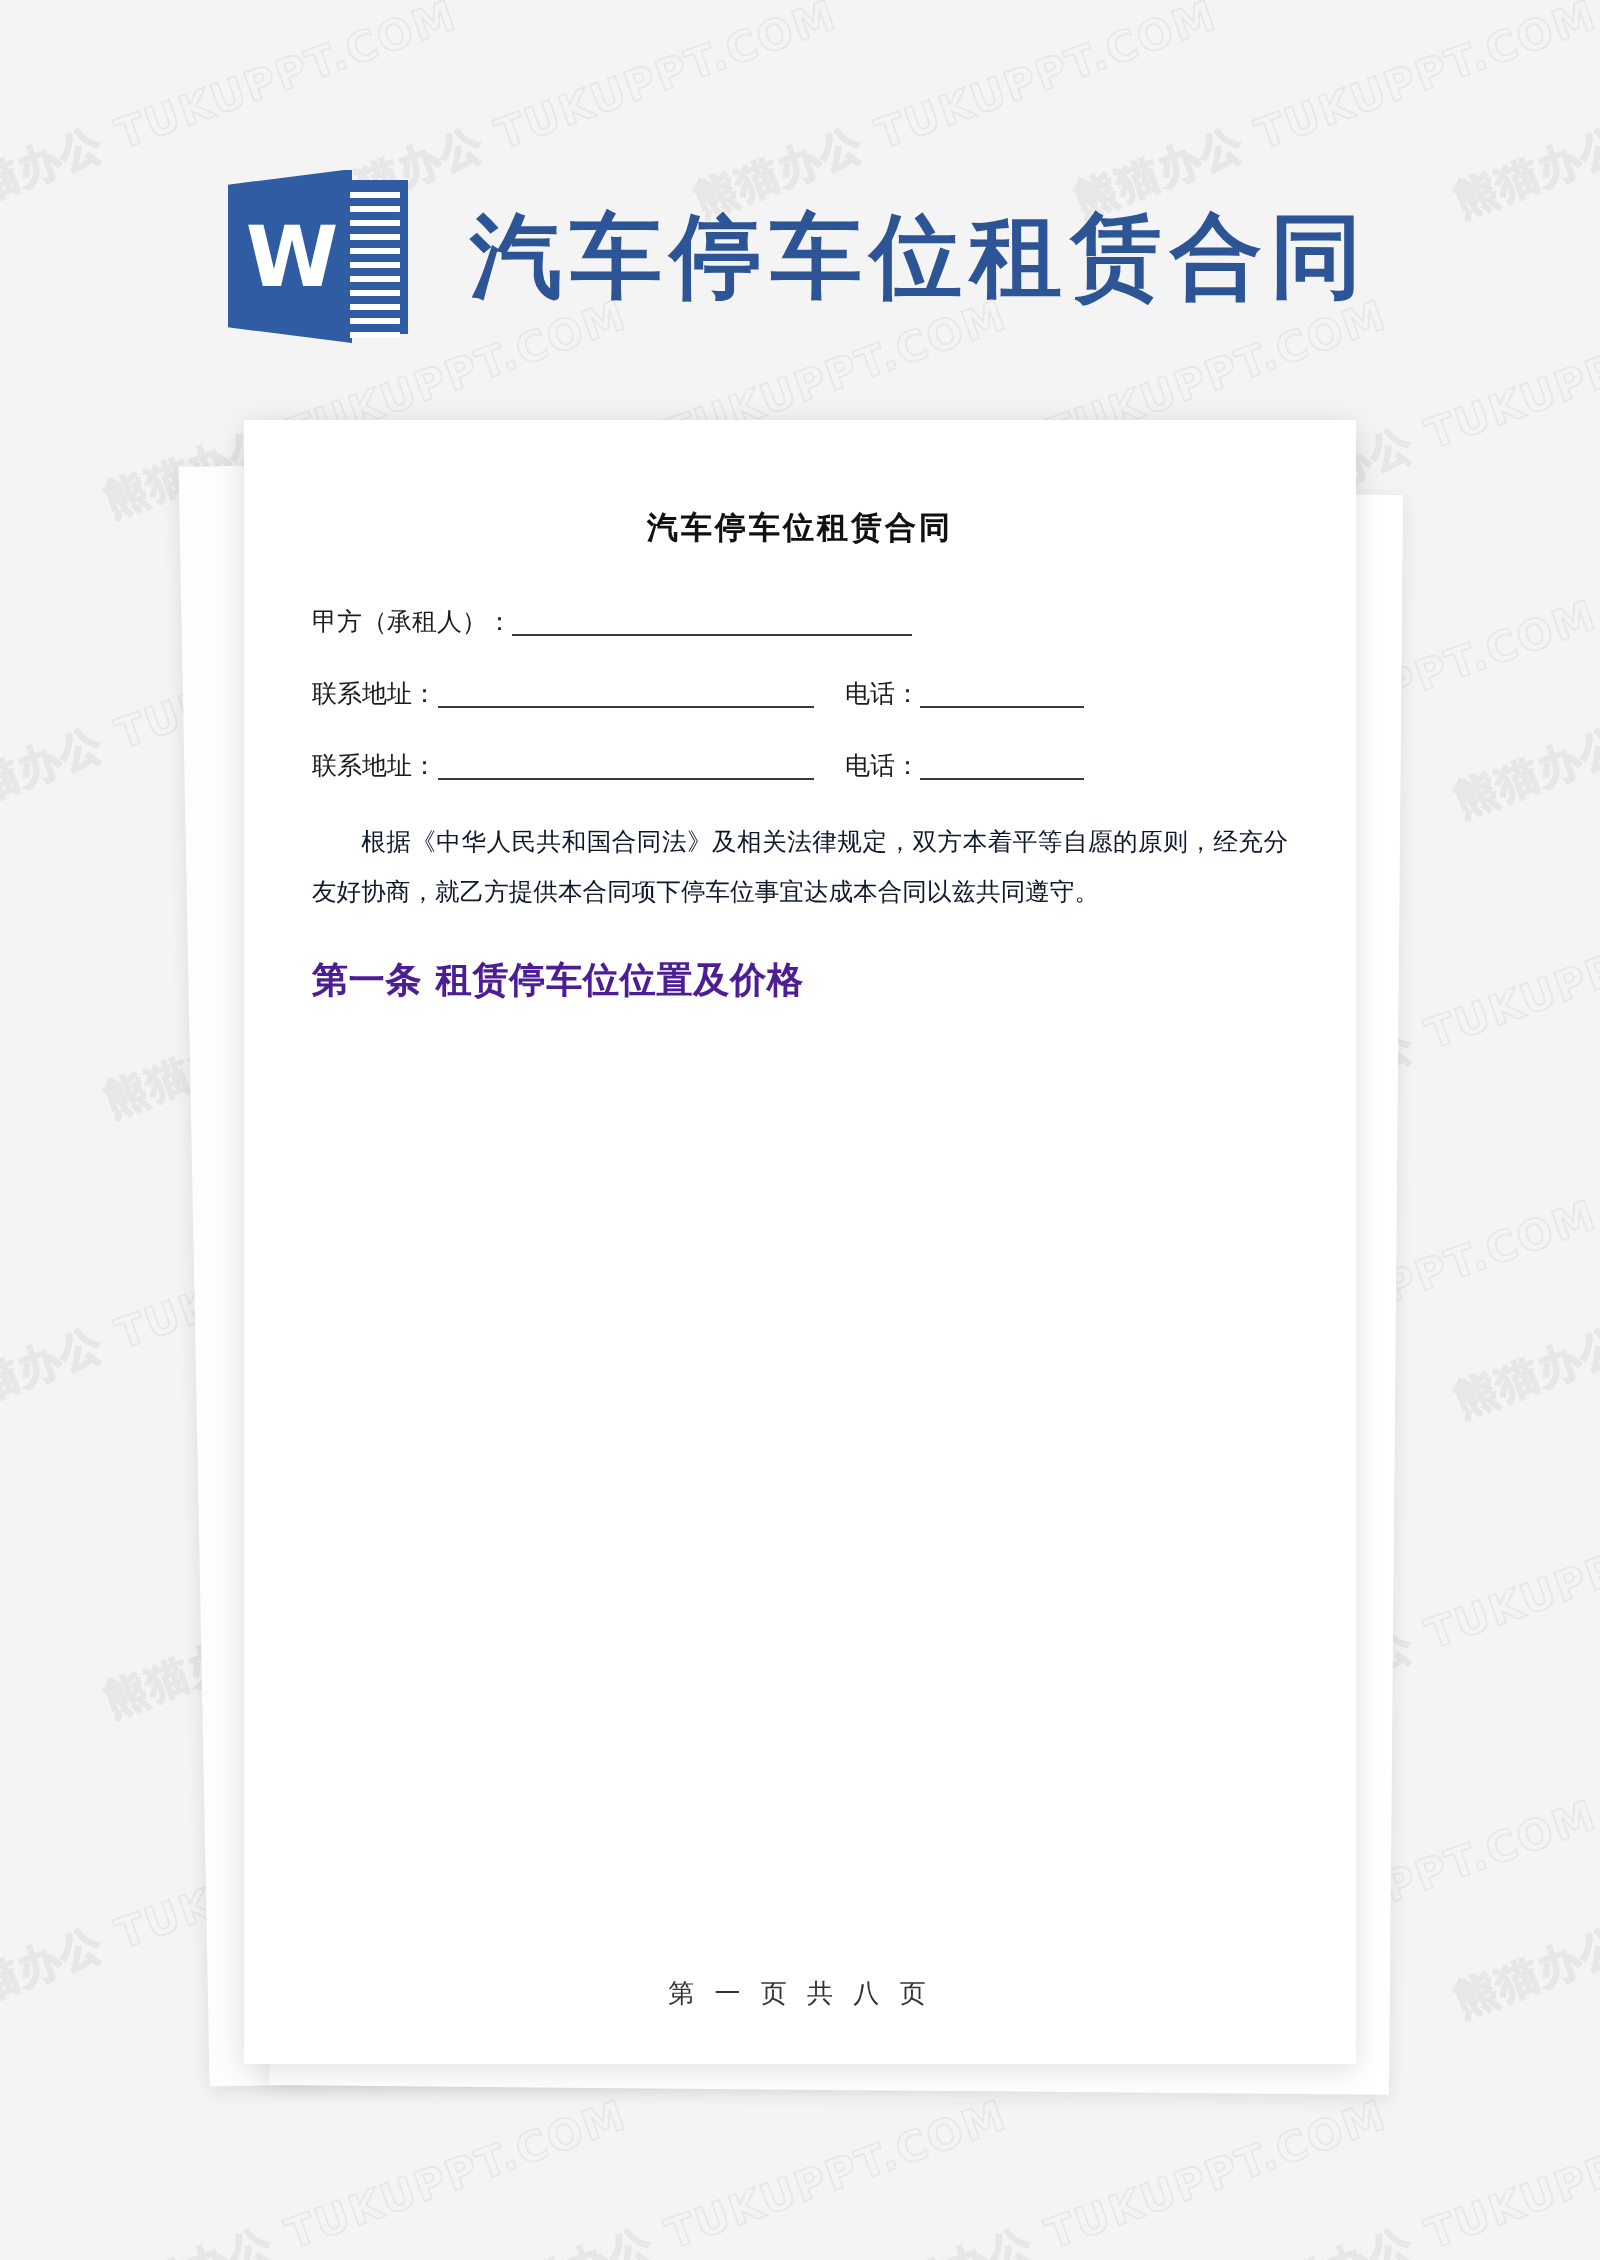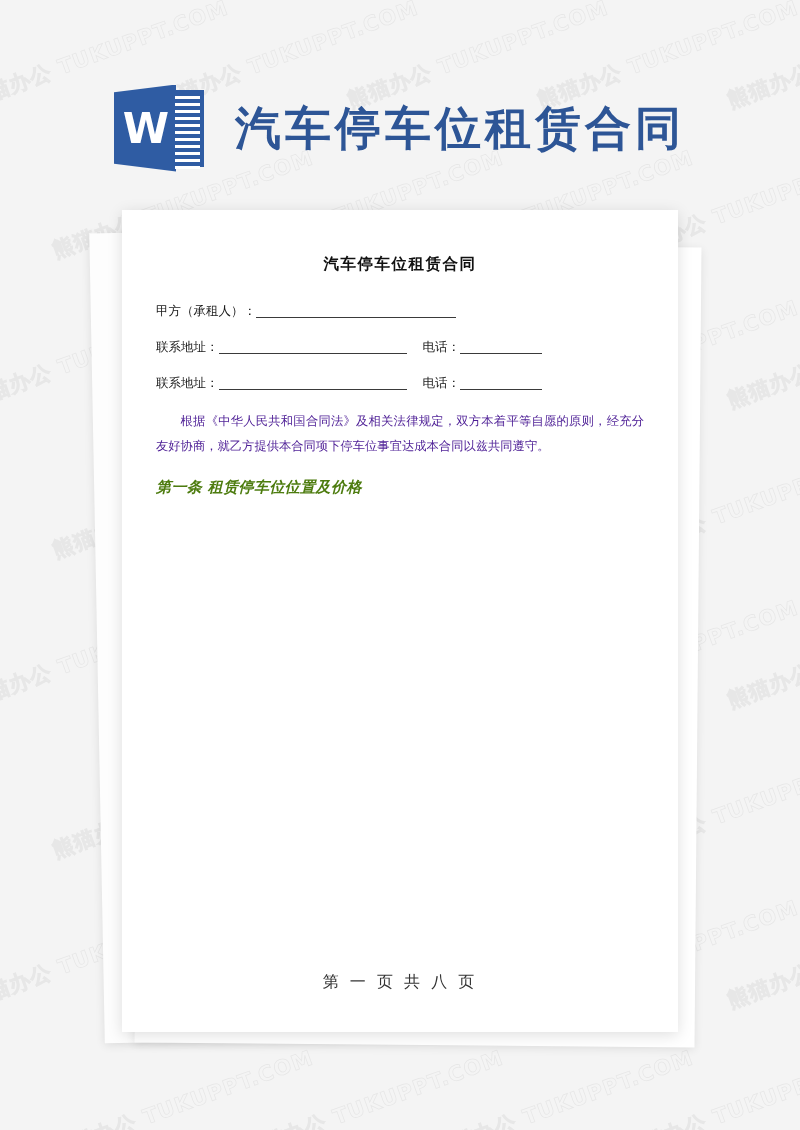--- a/index.html
+++ b/index.html
@@ -148,37 +148,36 @@
   .ul.w-long{width:200px;}
   .ul.w-addr{width:188px;}
   .ul.w-tel{width:82px;}
   .gap{display:inline-block;width:16px;}
 
   p.para{
     font-size:12.3px;
     line-height:2.0;
     margin:0 0 14px 0;
     text-align:justify;
-    color:#4c1d95;
+    color:#0f172a;
   }
   p.para.indent{text-indent:2em;}
   h3.clause{
-    font-size:15px;
+    font-size:18px;
     font-weight:bold;
     margin:20px 0 16px 0;
     letter-spacing:.4px;
-    color:#4d7c0f;
-    font-style:italic;
+    color:#4c1d95;
   }
   .footer-page{
     position:absolute;
     left:0;right:0;
-    bottom:39px;
+    bottom:26px;
     text-align:center;
-    font-size:16px;
+    font-size:13px;
     letter-spacing:3px;
     color:#333;
   }
 </style>
 </head>
 <body>
 
 <div class="wm-layer" id="wmLayer">
     <div class="wm" style="left: -40px; top: 40px;">熊猫办公 TUKUPPT.COM</div>
     <div class="wm" style="left: 150px; top: 40px;">熊猫办公 TUKUPPT.COM</div>

